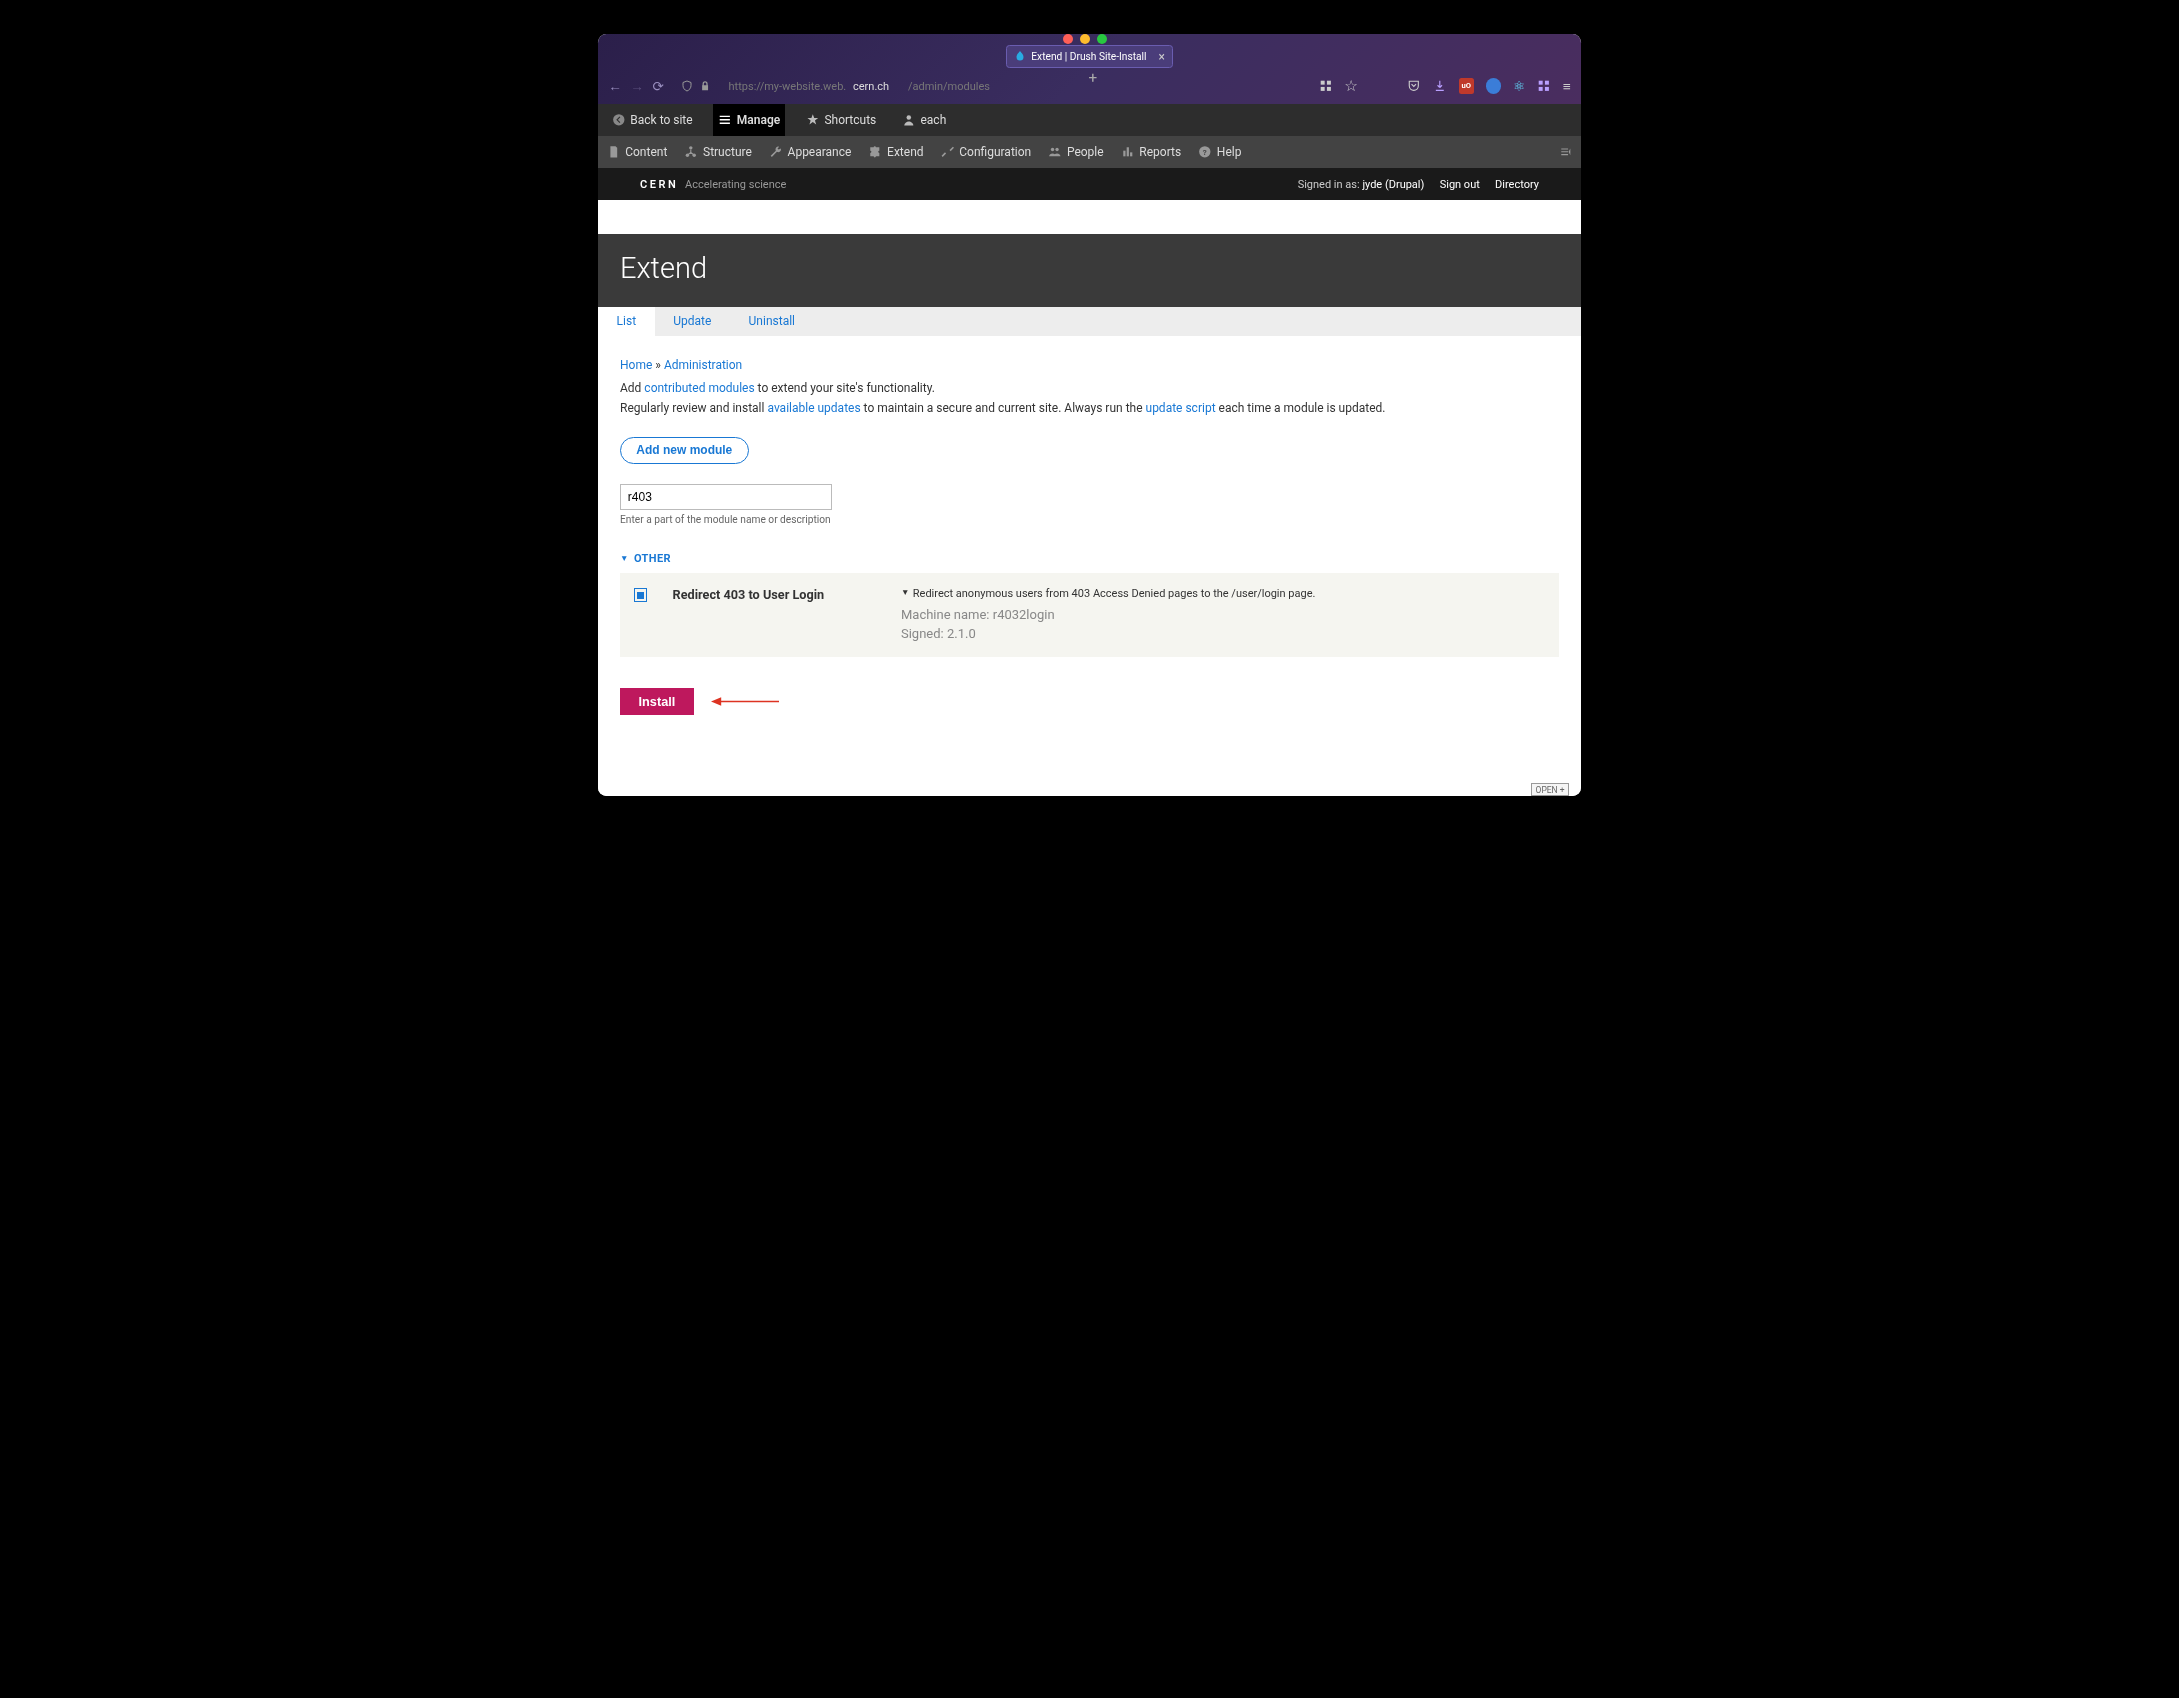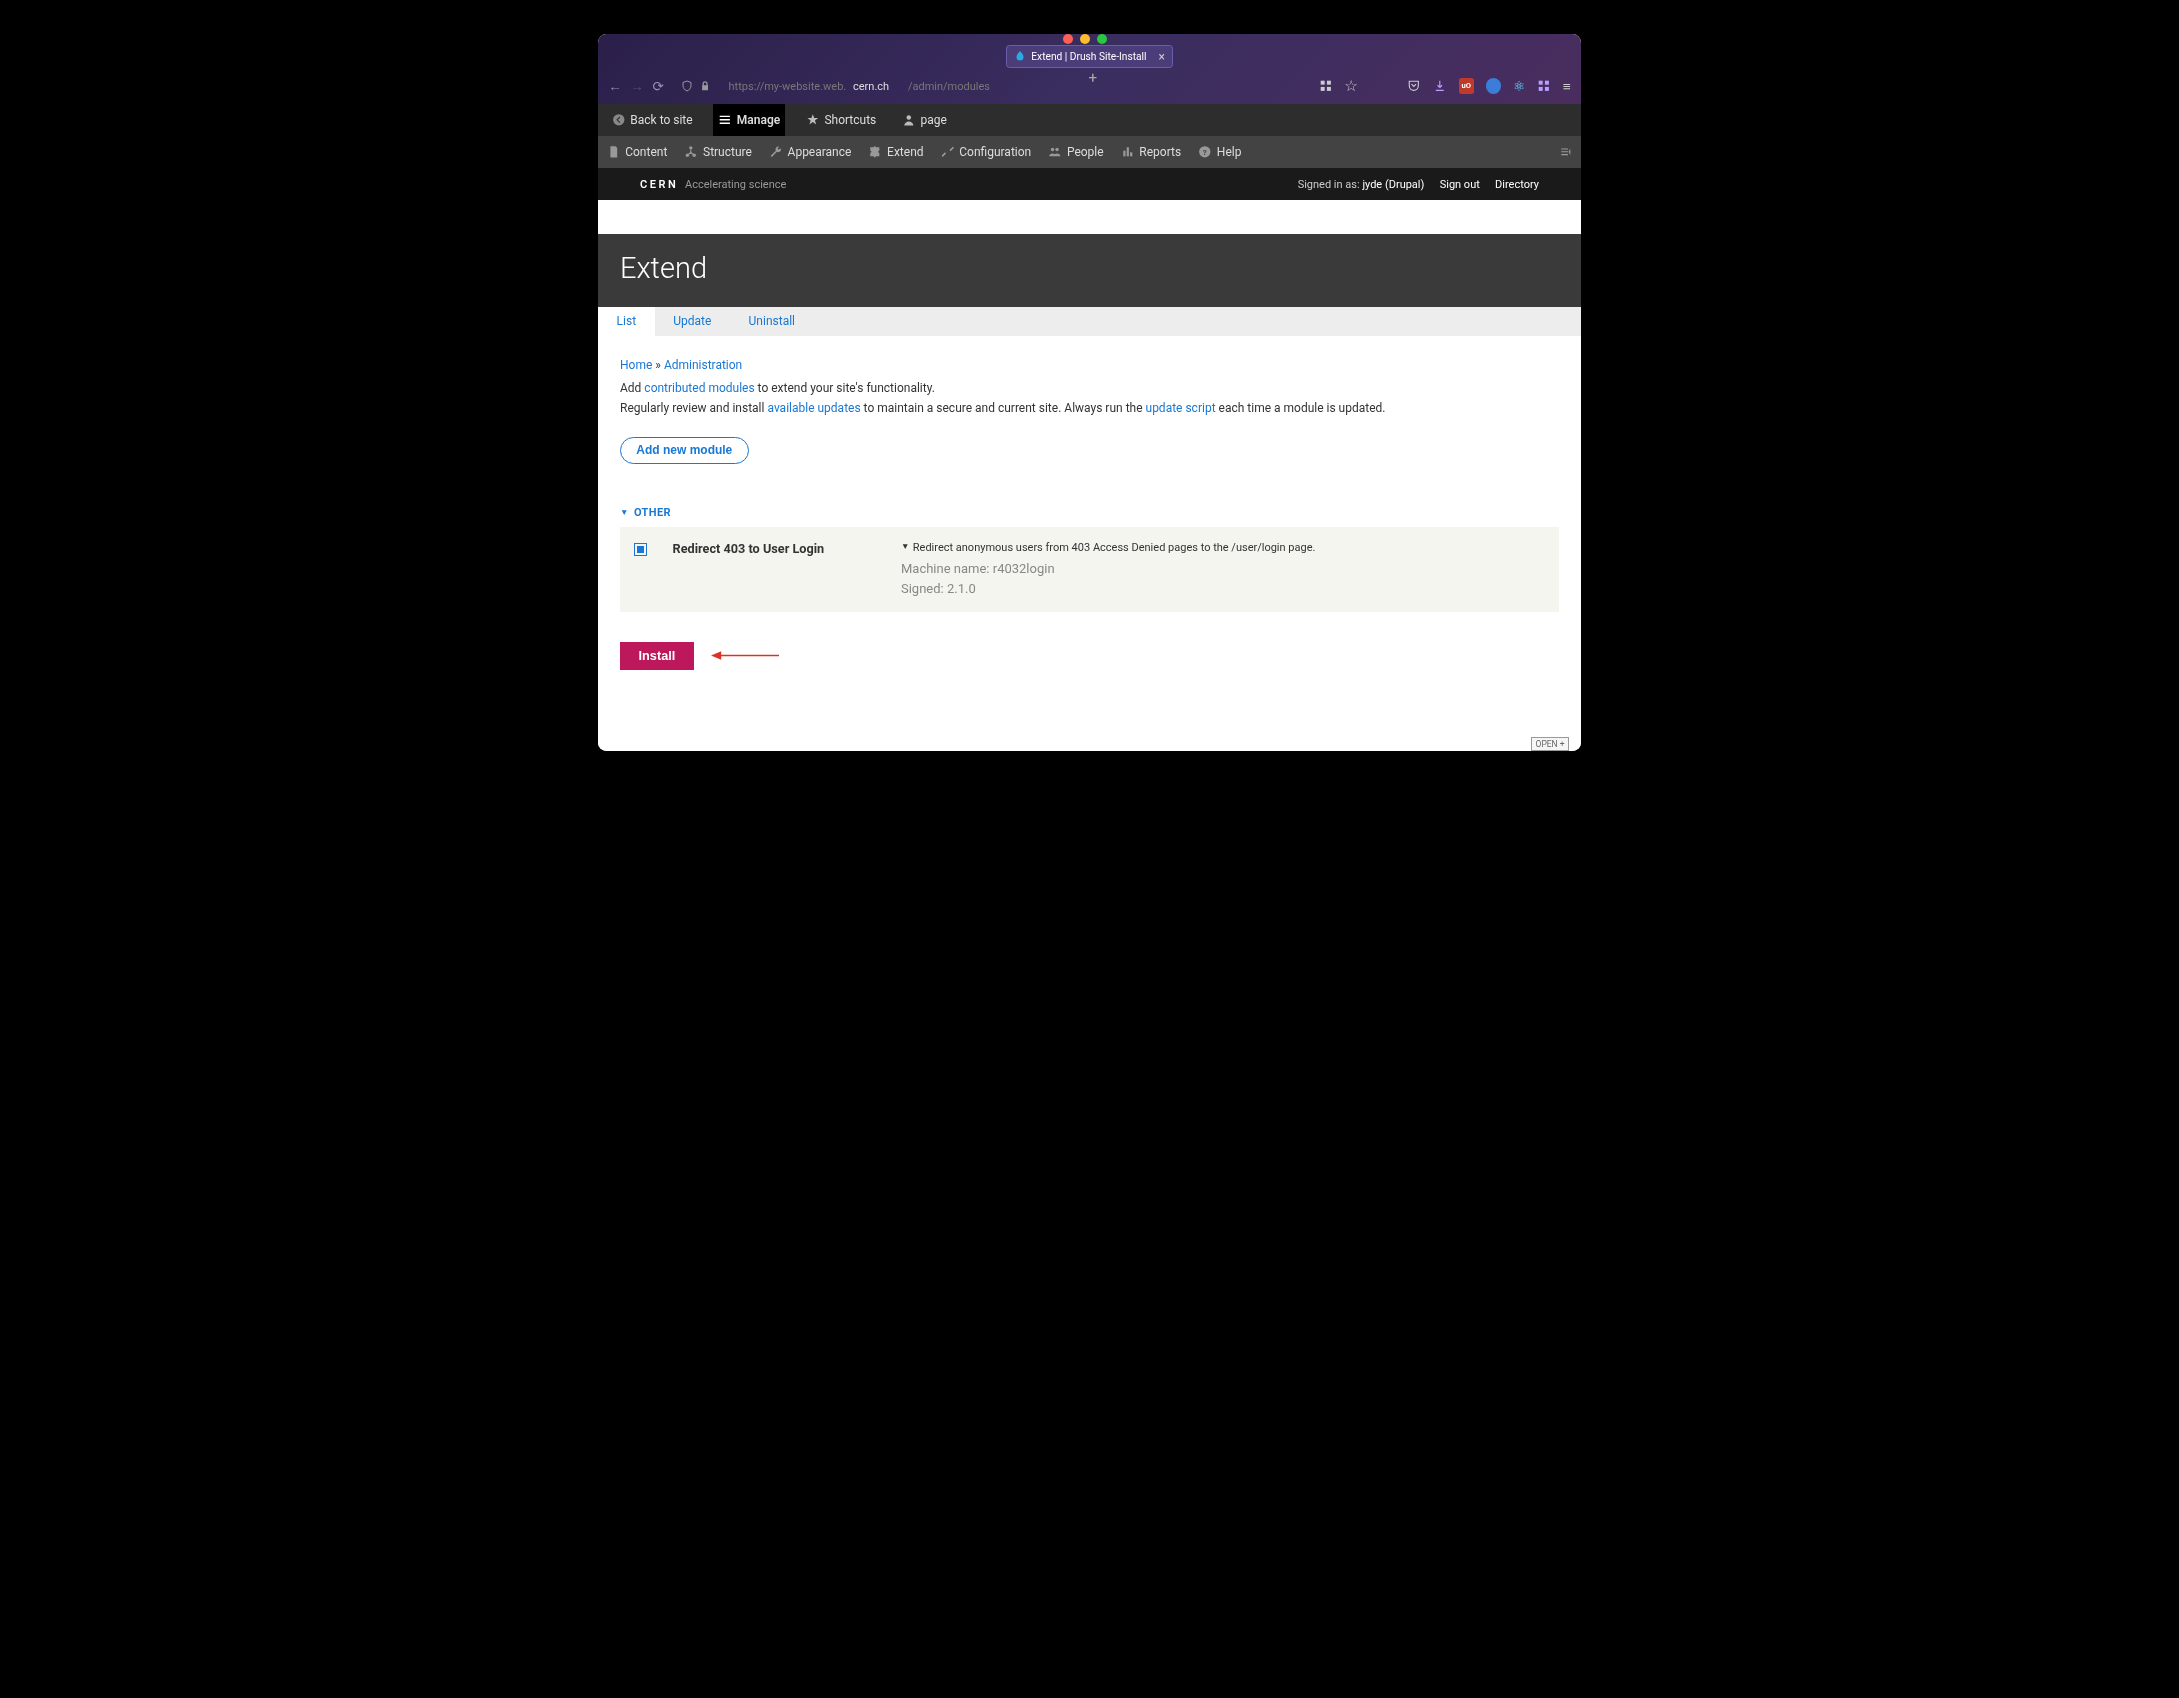--- a/index.html
+++ b/index.html
@@ -177,21 +177,21 @@
       <svg viewBox="0 0 24 24">
           <path fill="#bbb" d="M12 2l2.5 7h7l-5.7 4.3 2.2 7-6-4.6-6 4.6 2.2-7L2.5 9h7z"></path>
         </svg>
       <span>Shortcuts</span>
     </div>
     <div class="item">
       <svg viewBox="0 0 24 24">
           <circle cx="12" cy="8" r="4" fill="#bbb"></circle>
           <path fill="#bbb" d="M4 22c0-4 4-7 8-7s8 3 8 7z"></path>
         </svg>
-      <span>page</span>
+      <span>each</span>
     </div>
   </div>
 
   <div class="drupal-bar2">
     <div class="item">
         <svg viewBox="0 0 24 24">
           <path fill="#999" d="M6 2h9l3 3v17H6z"></path>
         </svg>
         <span>Content</span>
       </div>
@@ -280,20 +280,24 @@
     </div>
     <p class="help-text">
       <span>Add </span><a>contributed modules</a><span> to extend your site's functionality.</span>
     </p>
     <p class="help-text">
       <span>Regularly review and install </span><a>available updates</a><span> to maintain a secure and current site. Always run the </span><a>update script</a><span> each time a module is updated.</span>
     </p>
 
     <button class="btn-outline">Add new module</button>
 
+    <div>
+      <input class="search-box" value="r403" style="">
+      <div class="search-hint">Enter a part of the module name or description</div>
+    </div>
 
     <div class="section-head">
       <span class="tri">▼</span>
       <span>OTHER</span>
     </div>
 
     <div class="module-row">
       <div class="module-check">
         <div class="module-check-inner"></div>
       </div>

